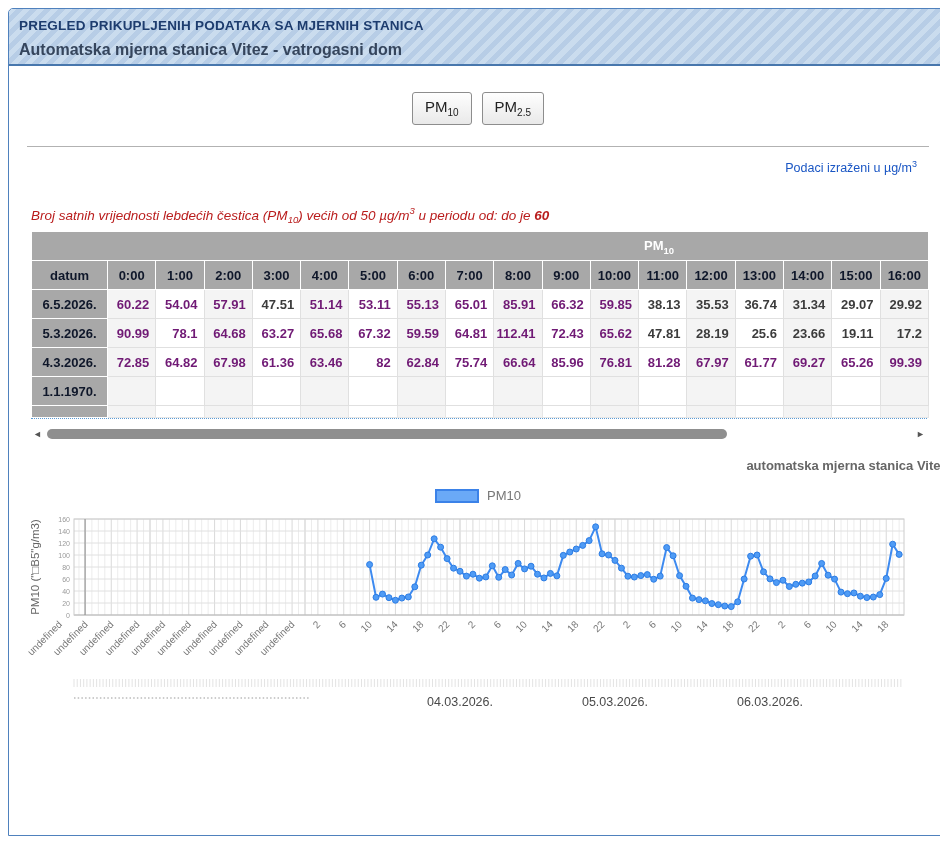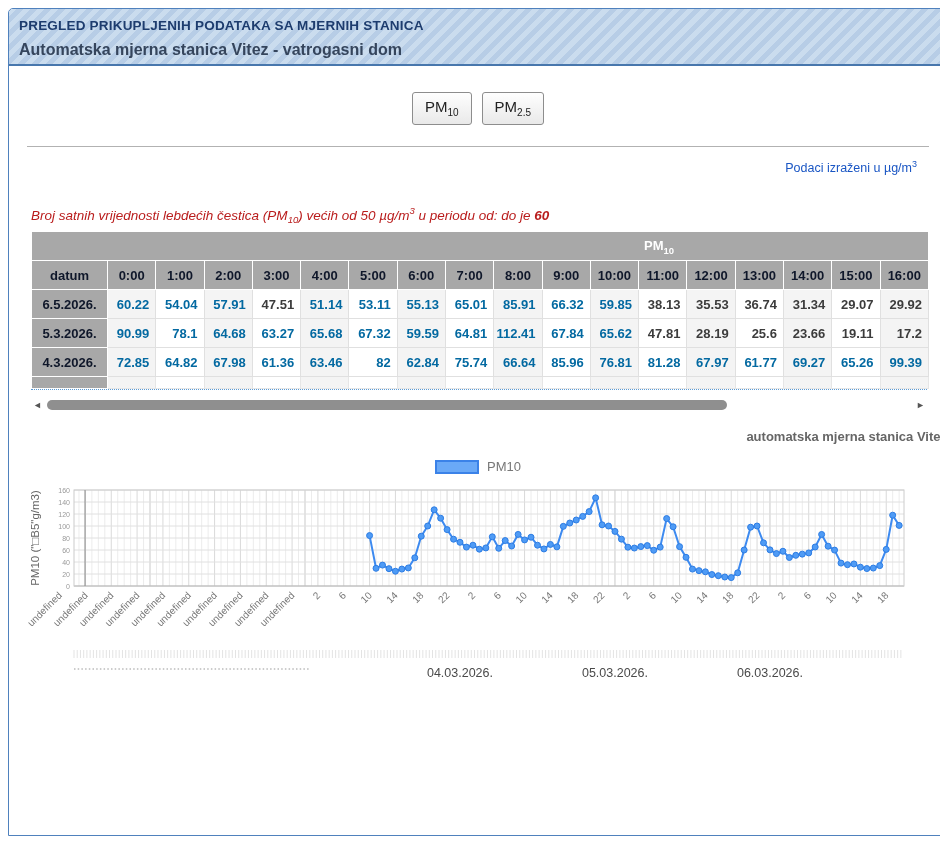--- a/index.html
+++ b/index.html
@@ -25,21 +25,21 @@
   .caption sub { font-size:9.5px; } .caption sup { font-size:9.5px; }
   .caption .cnt { font-weight:bold; }
   .table-wrap { margin:0 20px 0 22px; border-bottom:1px dotted #5b9bd5; }
   table { border-collapse:collapse; table-layout:fixed; width:898px; font-size:13px; }
   th,td { overflow:hidden; white-space:nowrap; }
   th.group { background:#a8a8a8; border:1px solid #fff; height:29px; text-align:left; color:#fff; font-weight:bold; }
   th.group .gwrap { padding-left:612px; }
   th.group sub { font-size:9.5px; }
   th.hdr, th.date { background:#a8a8a8; border:1px solid #fff; color:#0f172a; font-weight:bold; height:29px; text-align:center; }
   td.val { border:1px solid #e0e0e0; height:29px; text-align:right; padding-right:6px; font-weight:bold; color:#3c3c3c; }
-  td.val.hi { color:#0369a1; }
+  td.val.hi { color:#701a75; }
   td.val.shade { background:#f4f4f4; }
   tr.partial th { height:12px; background:#a8a8a8; border:1px solid #fff; }
   tr.partial td { height:12px; border:1px solid #e6e6e6; }
   tr.partial td.shade { background:#f4f4f4; }
   .hscroll { position:relative; margin:8px 20px 0 22px; height:15px; }
   .hs-arrow { position:absolute; top:1px; font-size:9px; color:#555; line-height:13px; cursor:pointer; }
   .hs-left { left:2px; } .hs-right { right:2px; }
   .hs-thumb { position:absolute; left:16px; top:2px; width:680px; height:10px; background:#8f8f8f;
     border-radius:6px; cursor:pointer; }
   .chart-title { margin-top:16px; text-align:right; font-size:13px; font-weight:bold; color:#666; }
@@ -143,21 +143,21 @@
                 <th class="date">5.3.2026.</th>
                 <td class="val shade hi">90.99</td>
                 <td class="val hi">78.1</td>
                 <td class="val shade hi">64.68</td>
                 <td class="val hi">63.27</td>
                 <td class="val shade hi">65.68</td>
                 <td class="val hi">67.32</td>
                 <td class="val shade hi">59.59</td>
                 <td class="val hi">64.81</td>
                 <td class="val shade hi">112.41</td>
-                <td class="val hi">67.84</td>
+                <td class="val hi">72.43</td>
                 <td class="val shade hi">65.62</td>
                 <td class="val">47.81</td>
                 <td class="val shade">28.19</td>
                 <td class="val">25.6</td>
                 <td class="val shade">23.66</td>
                 <td class="val">19.11</td>
                 <td class="val shade">17.2</td>
               </tr>
               <tr>
                 <th class="date">4.3.2026.</th>
@@ -171,20 +171,40 @@
                 <td class="val hi">75.74</td>
                 <td class="val shade hi">66.64</td>
                 <td class="val hi">85.96</td>
                 <td class="val shade hi">76.81</td>
                 <td class="val hi">81.28</td>
                 <td class="val shade hi">67.97</td>
                 <td class="val hi">61.77</td>
                 <td class="val shade hi">69.27</td>
                 <td class="val hi">65.26</td>
                 <td class="val shade hi">99.39</td>
+              </tr>
+              <tr>
+                <th class="date">1.1.1970.</th>
+                <td class="val shade"></td>
+                <td class="val"></td>
+                <td class="val shade"></td>
+                <td class="val"></td>
+                <td class="val shade"></td>
+                <td class="val"></td>
+                <td class="val shade"></td>
+                <td class="val"></td>
+                <td class="val shade"></td>
+                <td class="val"></td>
+                <td class="val shade"></td>
+                <td class="val"></td>
+                <td class="val shade"></td>
+                <td class="val"></td>
+                <td class="val shade"></td>
+                <td class="val"></td>
+                <td class="val shade"></td>
               </tr>
               <tr class="partial">
                 <th></th>
                 <td class="shade"></td>
                 <td></td>
                 <td class="shade"></td>
                 <td></td>
                 <td class="shade"></td>
                 <td></td>
                 <td class="shade"></td>

